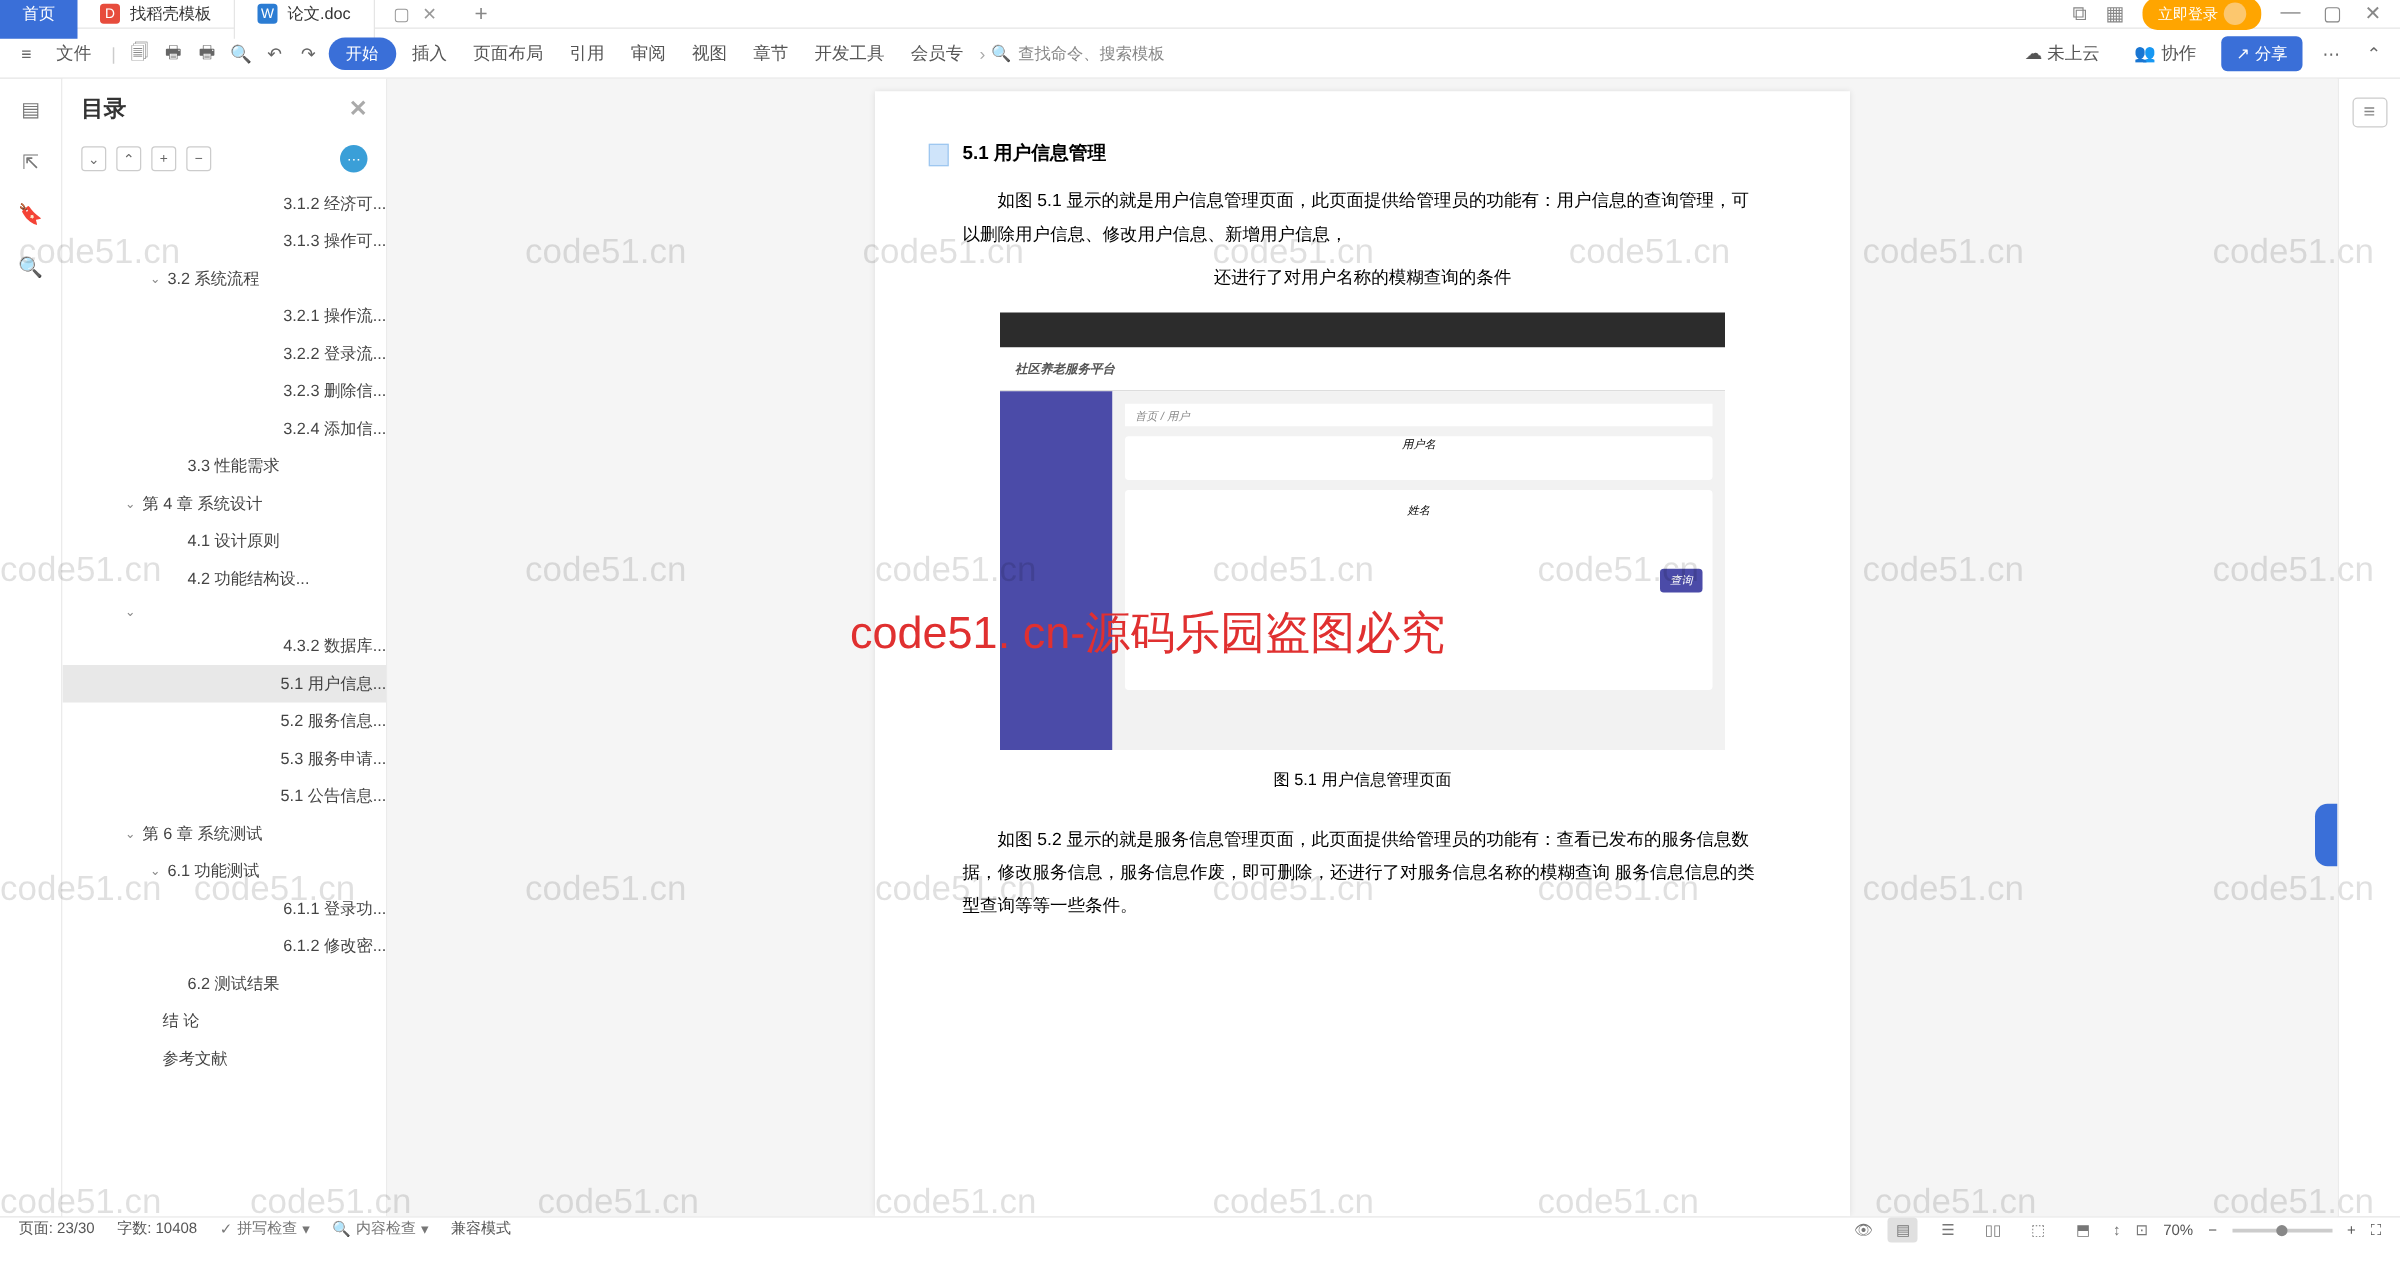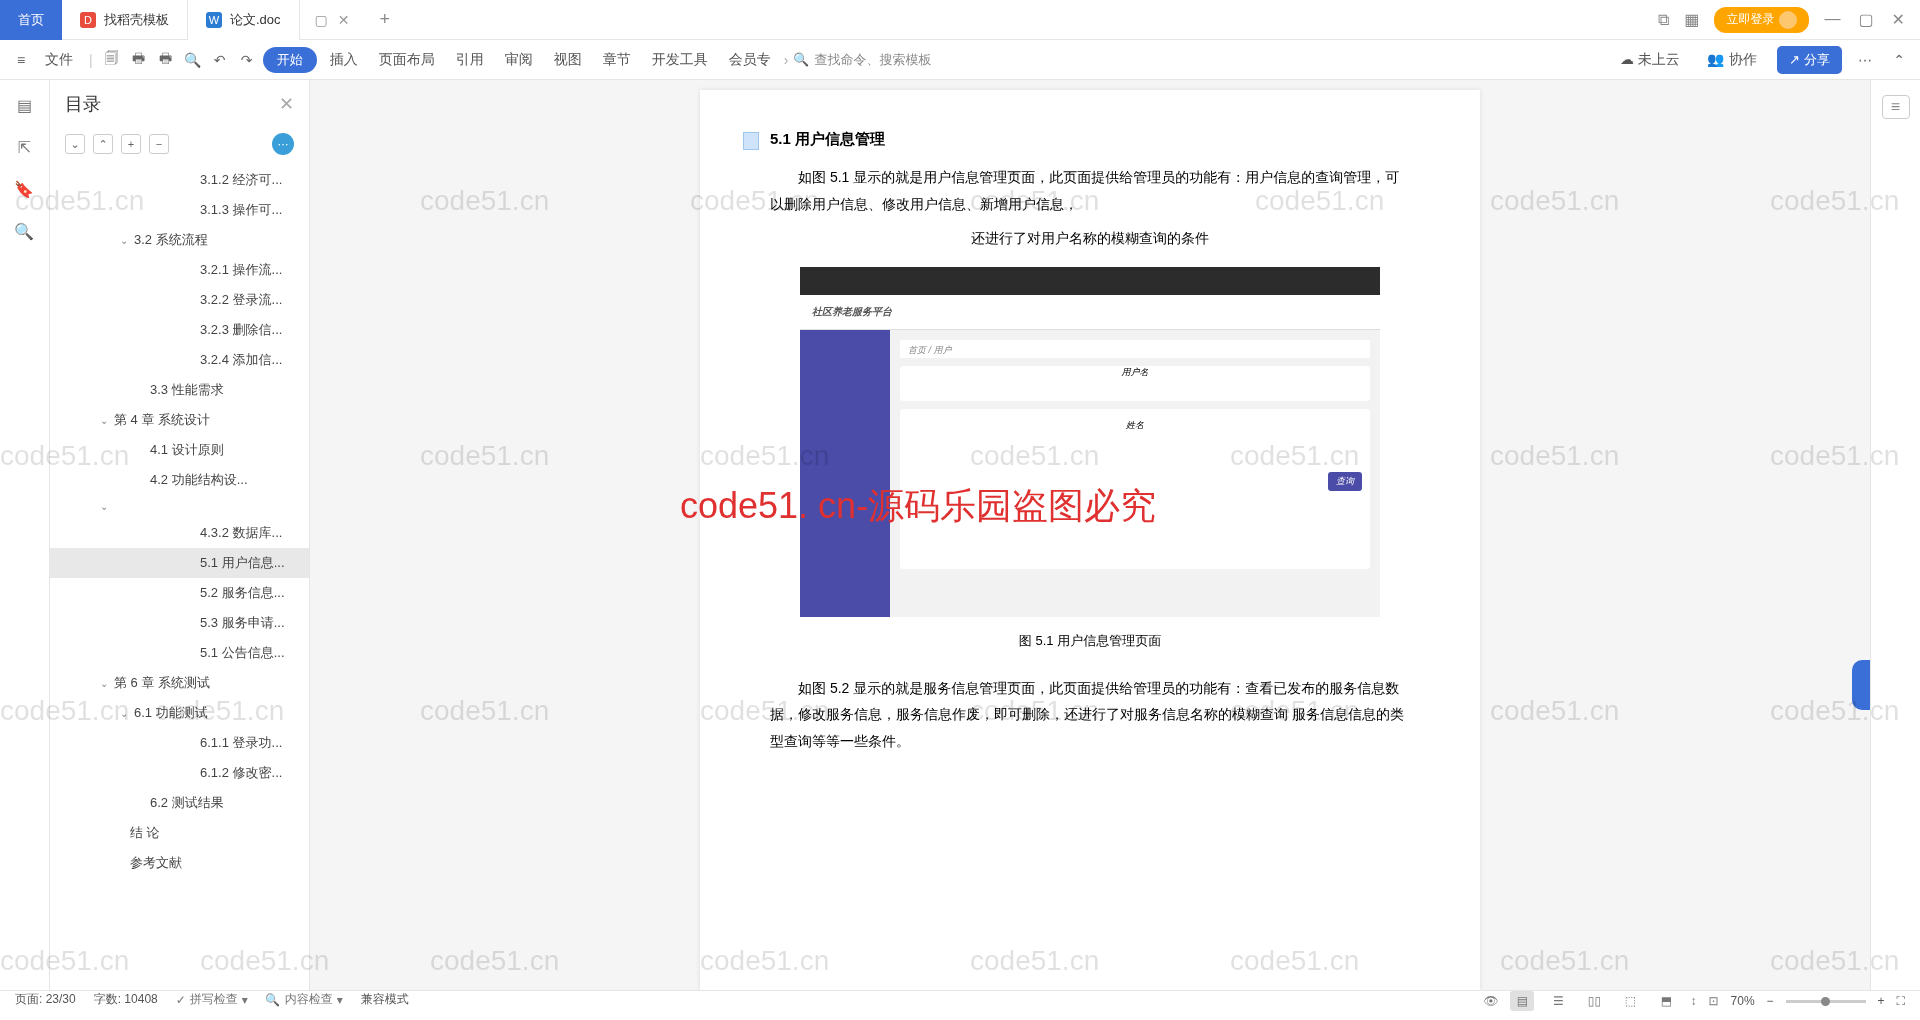--- a/index.html
+++ b/index.html
@@ -1,17 +1,17 @@
 <!DOCTYPE html>
 <html><head>
 <meta charset="utf-8">
 <style>
 *{box-sizing:border-box;margin:0;padding:0;font-family:"Microsoft YaHei",sans-serif;}
 body{background:#fff;width:1920px;height:1020px;overflow:hidden;position:relative;}
-.titlebar{height:40px;background:#fff;display:flex;align-items:center;border-bottom:1px solid #e5e5e5;}
+.titlebar{height:23px;background:#fff;display:flex;align-items:center;border-bottom:1px solid #e5e5e5;}
 .tab{height:40px;display:flex;align-items:center;padding:0 18px;font-size:13px;color:#333;gap:8px;cursor:pointer;}
 .tab.home{background:#3a6fd8;color:#fff;}
 .tab.active{background:#fff;border-right:1px solid #e5e5e5;}
 .tab-templ{border-right:1px solid #e5e5e5;}
 .tab-templ .ic{width:16px;height:16px;background:#e74c3c;border-radius:3px;display:flex;align-items:center;justify-content:center;color:#fff;font-size:11px;}
 .tab.active .ic{width:16px;height:16px;background:#2b7cd3;border-radius:3px;color:#fff;font-size:11px;display:flex;align-items:center;justify-content:center;}
 .tab-ctrl{display:flex;gap:10px;padding:0 15px;color:#999;font-size:14px;}
 .tab-plus{padding:0 15px;color:#888;font-size:18px;}
 .spacer{flex:1;}
 .title-right{display:flex;align-items:center;gap:15px;padding-right:15px;}
@@ -24,32 +24,32 @@
 .tb-pill{background:#3a6fd8;color:#fff;padding:4px 14px;border-radius:14px;font-size:13px;}
 .tb-icn{width:22px;height:22px;display:flex;align-items:center;justify-content:center;color:#666;cursor:pointer;}
 .tb-sep{color:#ccc;padding:0 3px;}
 .tb-right{display:flex;align-items:center;gap:12px;margin-left:auto;}
 .search-box{display:flex;align-items:center;gap:5px;color:#888;font-size:13px;}
 .share-btn{background:#3a6fd8;color:#fff;padding:5px 12px;border-radius:5px;font-size:13px;display:flex;align-items:center;gap:4px;}
 .main{display:flex;height:calc(100% - 110px);}
 .left-rail{width:50px;border-right:1px solid #e5e5e5;display:flex;flex-direction:column;align-items:center;padding-top:15px;gap:22px;}
 .left-rail .ric{width:20px;height:20px;color:#777;cursor:pointer;font-size:16px;display:flex;align-items:center;justify-content:center;}
 .outline{width:260px;border-right:1px solid #e5e5e5;background:#fff;display:flex;flex-direction:column;}
-.outline-hdr{display:flex;align-items:center;padding:12px 15px;font-size:18px;font-weight:normal;color:#333;}
+.outline-hdr{display:flex;align-items:center;padding:12px 15px;font-size:18px;font-weight:bold;color:#333;}
 .outline-hdr .close{margin-left:auto;color:#aaa;cursor:pointer;}
 .outline-tools{display:flex;align-items:center;gap:8px;padding:5px 15px 10px;}
 .ot-btn{width:20px;height:20px;border:1px solid #ccc;border-radius:3px;display:flex;align-items:center;justify-content:center;font-size:11px;color:#666;cursor:pointer;}
 .ot-bubble{margin-left:auto;width:22px;height:22px;background:#3a9fd8;border-radius:50%;display:flex;align-items:center;justify-content:center;color:#fff;font-size:11px;}
 .outline-list{flex:1;overflow-y:auto;font-size:13px;color:#444;}
 .ol-item{padding:6px 0 6px 15px;cursor:pointer;display:flex;align-items:center;}
 .ol-item.selected{background:#e8e8e8;}
 .ol-item .chev{width:14px;color:#888;font-size:10px;}
 .ol-lv0{padding-left:80px;}
 .ol-lv1{padding-left:100px;}
-.ol-lv2{padding-left:150px;}
+.ol-lv2{padding-left:150px;justify-content:flex-end;}
 .ol-lv1c{padding-left:70px;}
 .ol-lv0c{padding-left:50px;}
 .doc-area{flex:1;background:#f5f5f5;position:relative;overflow:hidden;}
 .page{background:#fff;width:780px;margin:10px auto 0;min-height:900px;padding:40px 70px;box-shadow:0 0 5px rgba(0,0,0,0.1);position:relative;}
 .page-icn{position:absolute;left:43px;top:42px;width:16px;height:18px;background:#cfe4fa;border:1px solid #9ec7f0;}
 .h-sec{font-size:15px;font-weight:bold;margin-bottom:15px;}
 .para{font-size:14px;line-height:1.9;text-indent:2em;margin-bottom:8px;}
 .fig-img{width:580px;height:350px;margin:15px auto;background:#2c2c2c;position:relative;}
 .fig-browser{position:absolute;top:28px;left:0;right:0;bottom:0;background:#fff;font-style:italic;}
 .fig-sidebar{position:absolute;left:0;top:35px;bottom:0;width:90px;background:#4b4ba8;}

